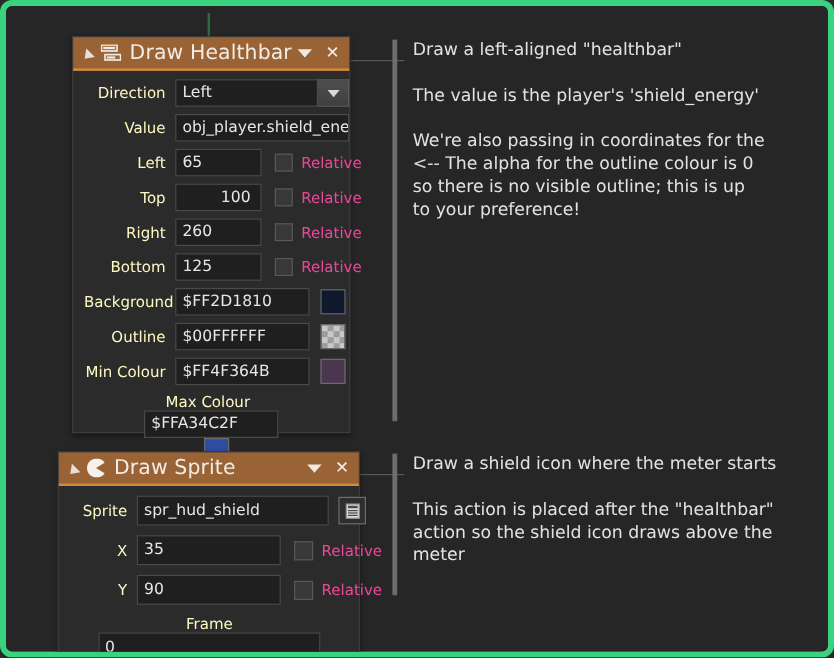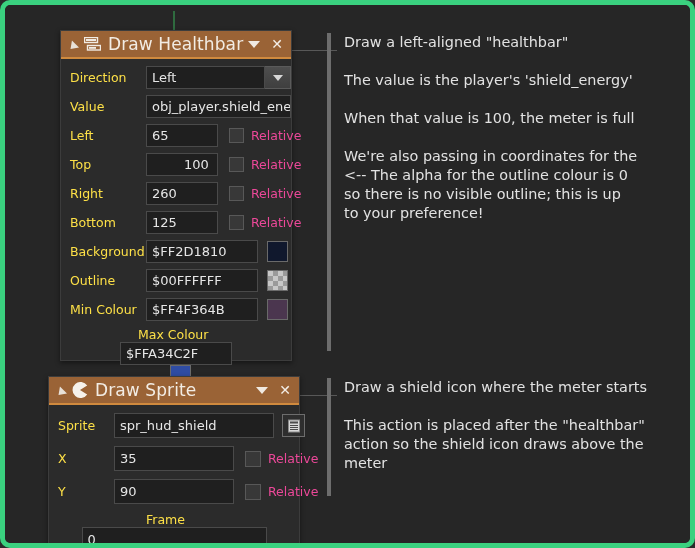--- a/index.html
+++ b/index.html
@@ -102,23 +102,23 @@
 
   .row {
     display: flex;
     align-items: center;
     margin-bottom: 6px;
     height: 23px;
   }
   .row:last-child { margin-bottom: 1px; flex-direction: column; }
 
   .lbl {
-    color: #fde047;
+    color: #fef9c3;
     font-size: 12.5px;
-    text-align: left;
+    text-align: right;
     white-space: nowrap;
     flex: none;
     padding-right: 8px;
   }
 
   .field {
     background: #1f1f1f;
     border: 1px solid #4a4a4a;
     color: #e6e6e6;
     font-size: 13px;
@@ -354,21 +354,20 @@
       </div>
 
     </div>
   </div>
 
   <div class="comment" style="left:322px; top:28px; height:318px;">
     <div class="comment-bar"></div>
     <div class="comment-text">
       <p>Draw a left-aligned "healthbar"</p>
       <p>The value is the player's 'shield_energy'</p>
-      <p>When that value is 100, the meter is full</p>
       <p class="tight">We're also passing in coordinates for the</p>
       <p class="tight">&lt;-- The alpha for the outline colour is 0</p>
       <p class="tight">so there is no visible outline; this is up</p>
       <p>to your preference!</p>
     </div>
   </div>
 
   <div class="comment" style="left:322px; top:373px; height:118px;">
     <div class="comment-bar"></div>
     <div class="comment-text">

